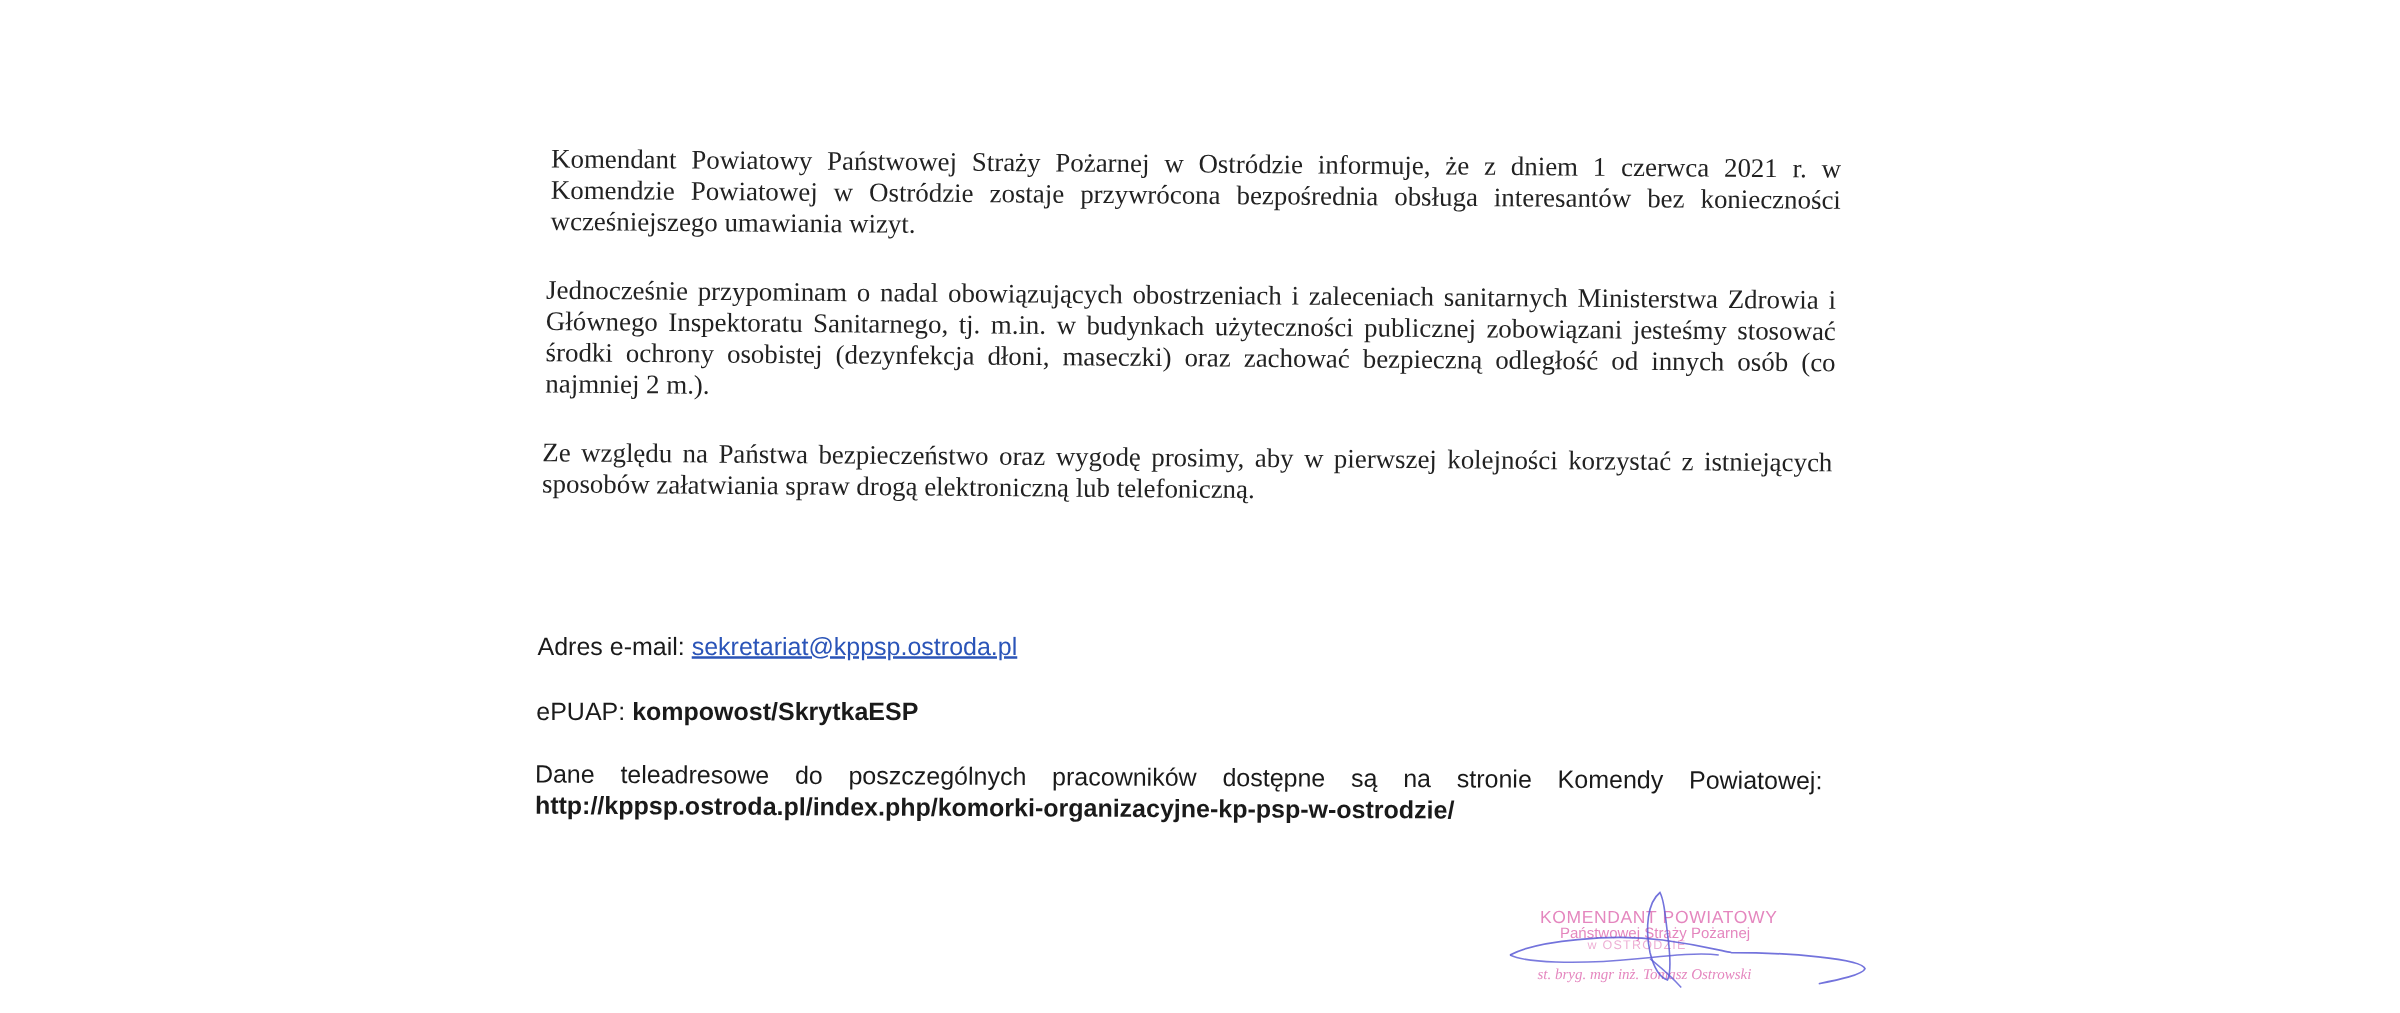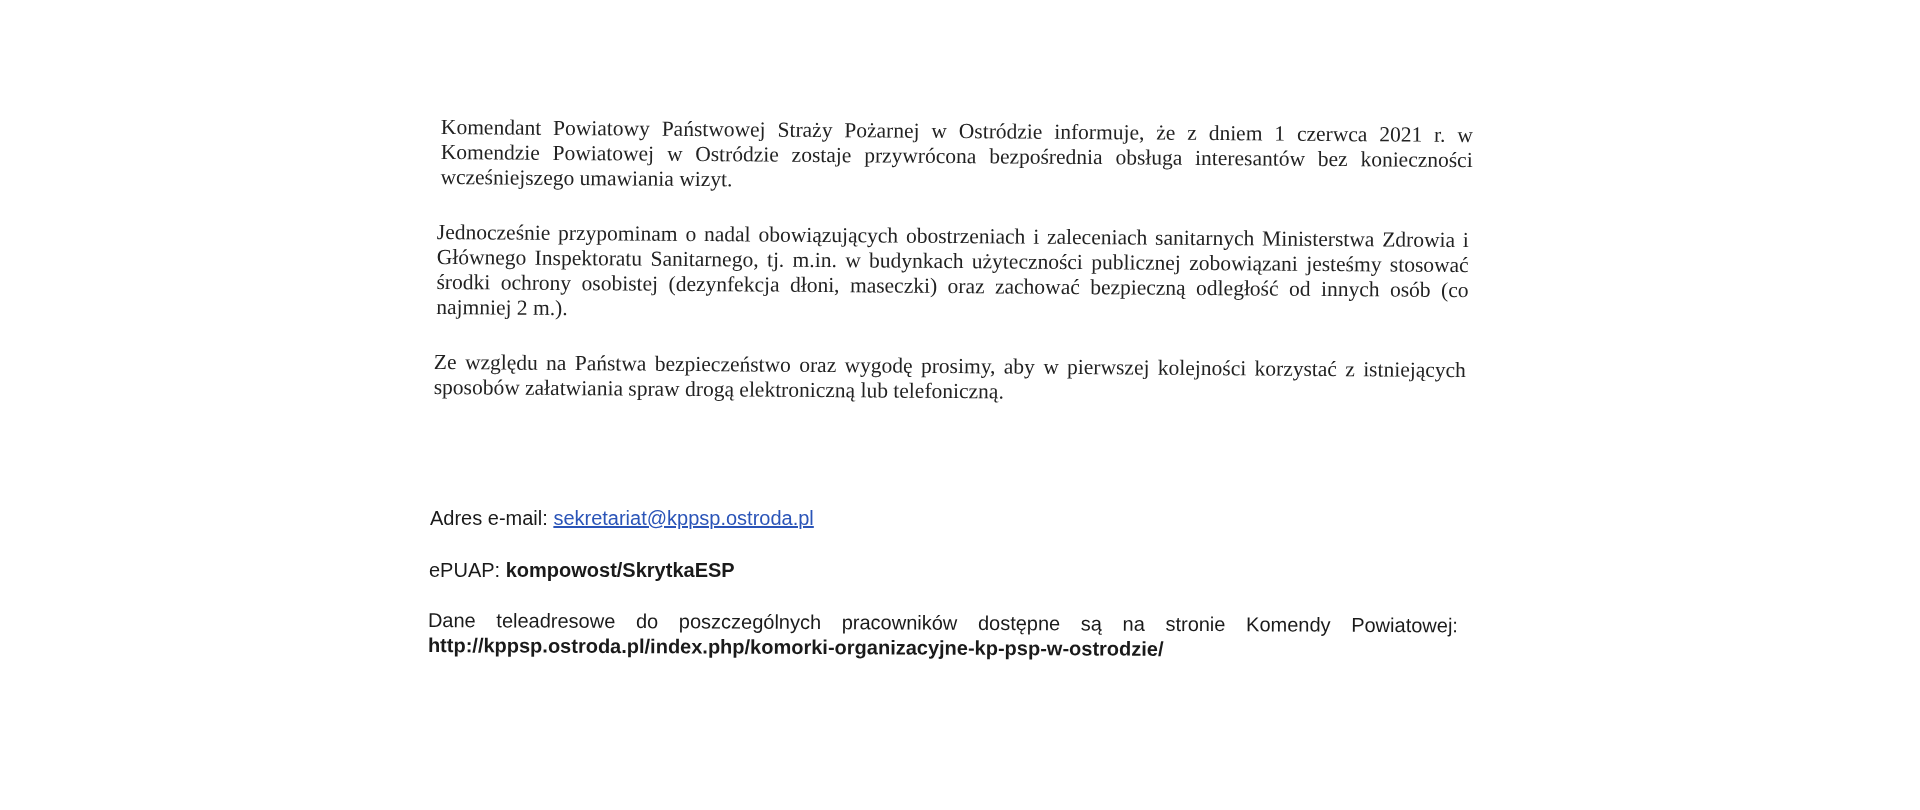--- a/index.html
+++ b/index.html
@@ -118,14 +118,26 @@
     <span>Adres e-mail: </span><a class="email-link">sekretariat@kppsp.ostroda.pl</a>
   </div>
 
   <div class="sans-block epuap-line">
     <span>ePUAP: </span><span class="bold">kompowost/SkrytkaESP</span>
   </div>
 
   <div class="dane">Dane teleadresowe do poszczególnych pracowników dostępne są na stronie Komendy Powiatowej:</div>
   <div class="url-line">http://kppsp.ostroda.pl/index.php/komorki-organizacyjne-kp-psp-w-ostrodzie/</div>
 
+  <div class="stamp">
+    <div class="stamp-line stamp-title">KOMENDANT POWIATOWY</div>
+    <div class="stamp-line stamp-sub">Państwowej Straży Pożarnej</div>
+    <div class="stamp-line stamp-city">w OSTRÓDZIE</div>
+    <div class="stamp-line stamp-name">st. bryg. mgr inż. Tomasz Ostrowski</div>
+    <svg class="signature-svg" viewBox="0 0 300 90">
+      <path d="M 8 52 C 30 40, 90 35, 130 40 C 160 44, 175 48, 185 50 C 230 50, 290 55, 292 63 C 290 68, 270 72, 255 75" fill="none" stroke="#5a5ad6" stroke-width="1.4" opacity="0.85"></path>
+      <path d="M 8 52 C 20 58, 60 60, 110 55 C 140 52, 160 50, 175 52" fill="none" stroke="#5a5ad6" stroke-width="1.2" opacity="0.8"></path>
+      <path d="M 128 2 C 118 10, 116 30, 120 50 C 123 62, 128 70, 134 72 C 137 66, 136 50, 134 35 C 132 18, 131 8, 128 2 Z" fill="none" stroke="#5a5ad6" stroke-width="1.3" opacity="0.85"></path>
+      <path d="M 120 55 C 126 60, 134 66, 145 78" fill="none" stroke="#5a5ad6" stroke-width="1.2" opacity="0.8"></path>
+    </svg>
+  </div>
 
 </div>
 
 </body></html>

